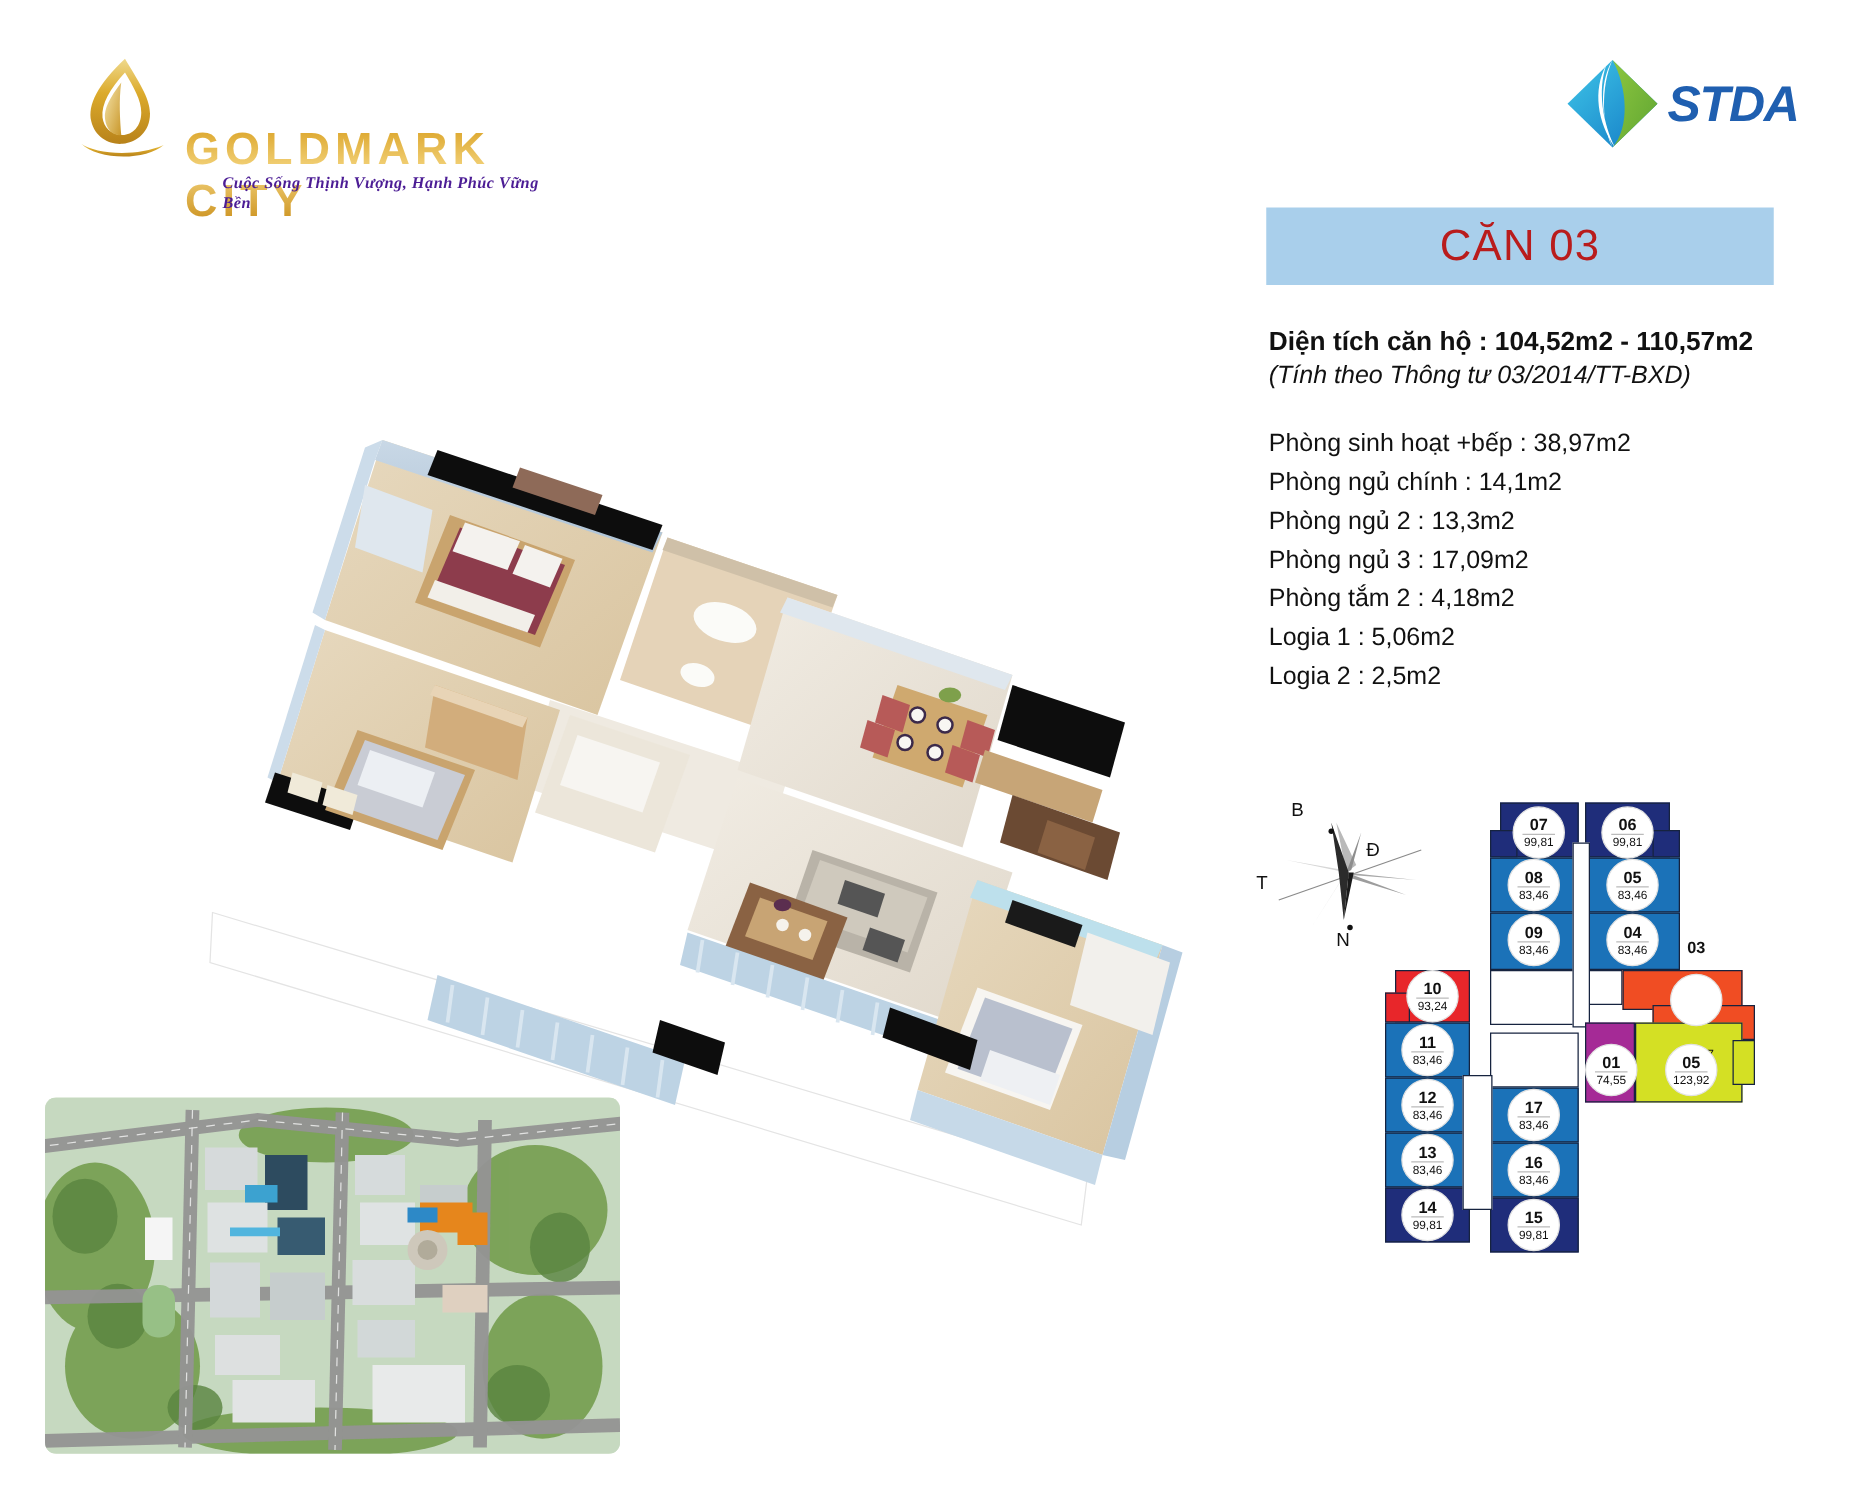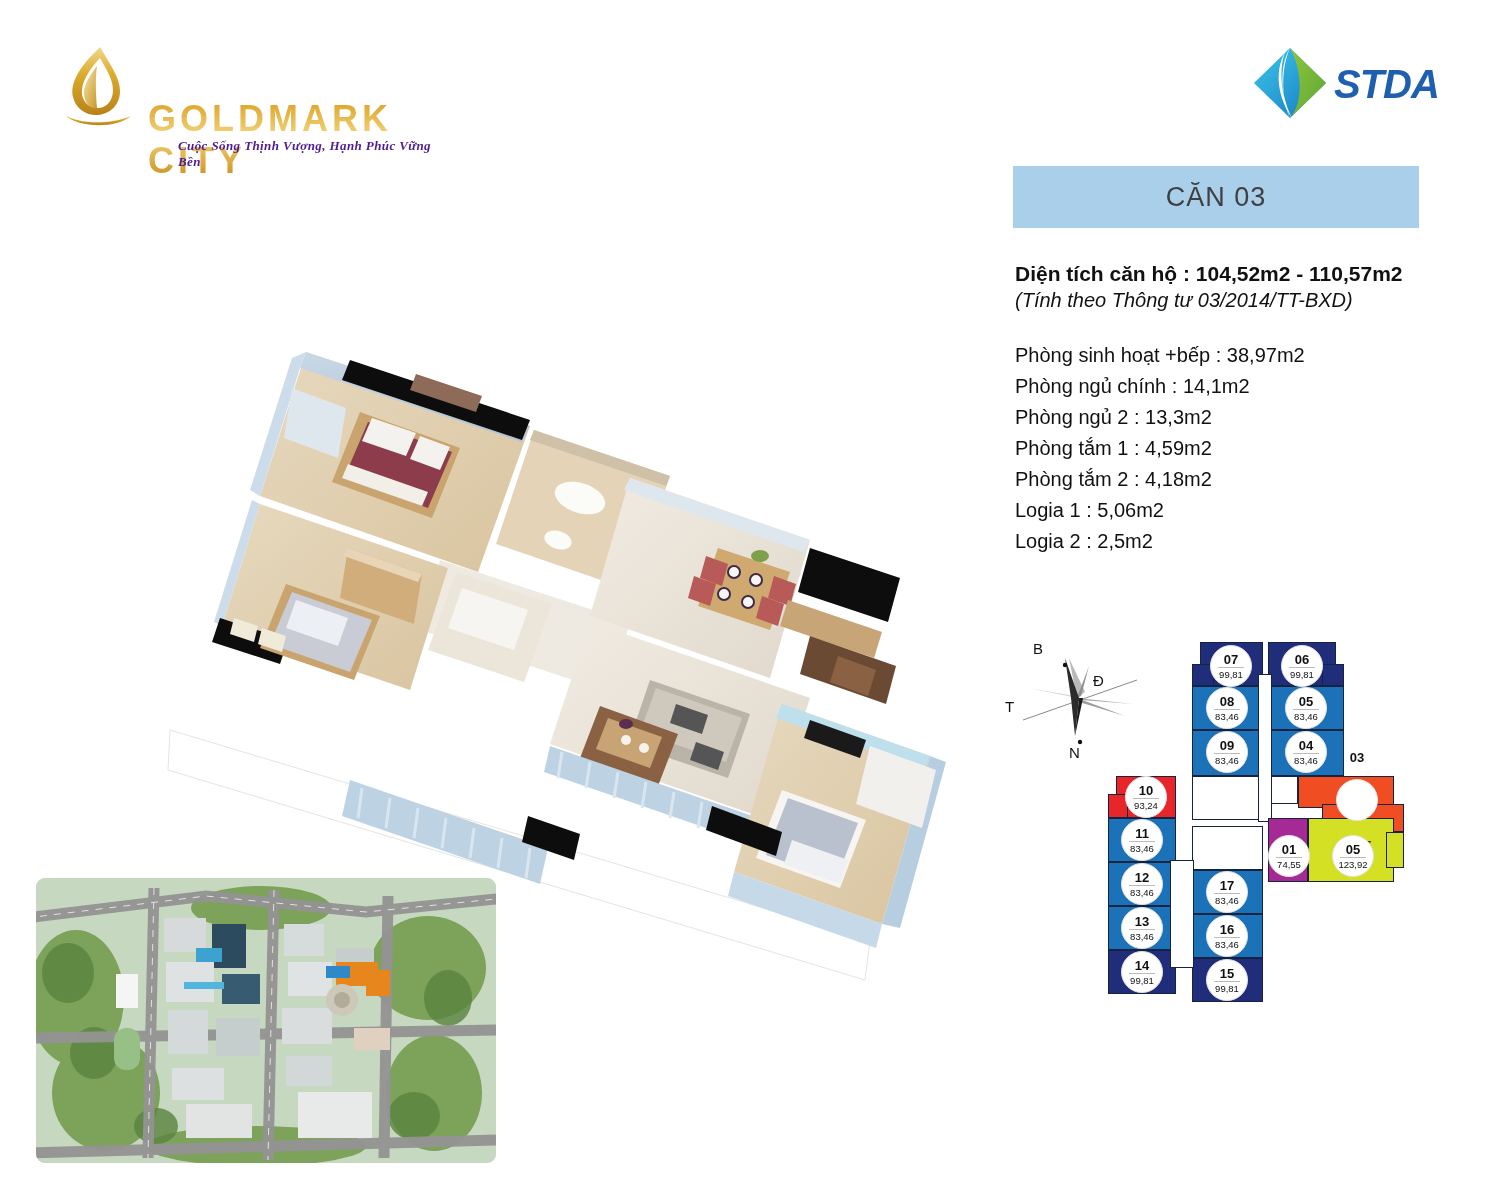--- a/index.html
+++ b/index.html
@@ -25,21 +25,21 @@
     font-family:"Liberation Serif", serif;}
 
   
   .stda-logo{position:absolute;left:1252px;top:46px;width:200px;height:74px;}
   .stda-word{position:absolute;left:82px;top:16px;font-size:40px;font-weight:bold;
     font-style:italic;color:#1f5fb0;letter-spacing:-1px;}
 
   
   .title-band{position:absolute;left:1013px;top:166px;width:406px;height:62px;
     background:#a9cfeb;display:flex;align-items:center;justify-content:center;}
-  .title-band span{font-size:27px;color:#404040;letter-spacing:1px;}
+  .title-band span{font-size:35px;color:#b91c1c;letter-spacing:1px;}
 
   
   .specs{position:absolute;left:1015px;top:262px;width:470px;}
   .spec-head{font-size:21px;font-weight:bold;color:#111;white-space:nowrap;}
   .spec-sub{font-size:20px;font-style:italic;color:#111;margin-top:3px;}
   .spec-list{margin-top:28px;}
   .spec-row{font-size:20px;color:#111;line-height:31px;white-space:nowrap;}
 
   
   .compass{position:absolute;left:1005px;top:632px;width:150px;height:140px;}
@@ -118,21 +118,21 @@
     <span>CĂN 03</span>
   </div>
 
   <div class="specs">
     <div class="spec-head">Diện tích căn hộ :  104,52m2  - 110,57m2</div>
     <div class="spec-sub">(Tính theo Thông tư 03/2014/TT-BXD)</div>
     <div class="spec-list">
       <div class="spec-row">Phòng sinh hoạt +bếp :  38,97m2</div>
       <div class="spec-row">Phòng ngủ chính :  14,1m2</div>
       <div class="spec-row">Phòng ngủ 2 : 13,3m2</div>
-      <div class="spec-row">Phòng tắm 1 :   4,59m2</div>
+      <div class="spec-row">Phòng ngủ 3 : 17,09m2</div>
       <div class="spec-row">Phòng tắm 2 :   4,18m2</div>
       <div class="spec-row">Logia 1 :  5,06m2</div>
       <div class="spec-row">Logia 2 :  2,5m2</div>
     </div>
   </div>
 
   <div class="compass">
     <svg width="150" height="140" viewBox="0 0 150 140">
 
       <path d="M18 88 L132 48" stroke="#8a8a8a" stroke-width="1" fill="none"></path>

